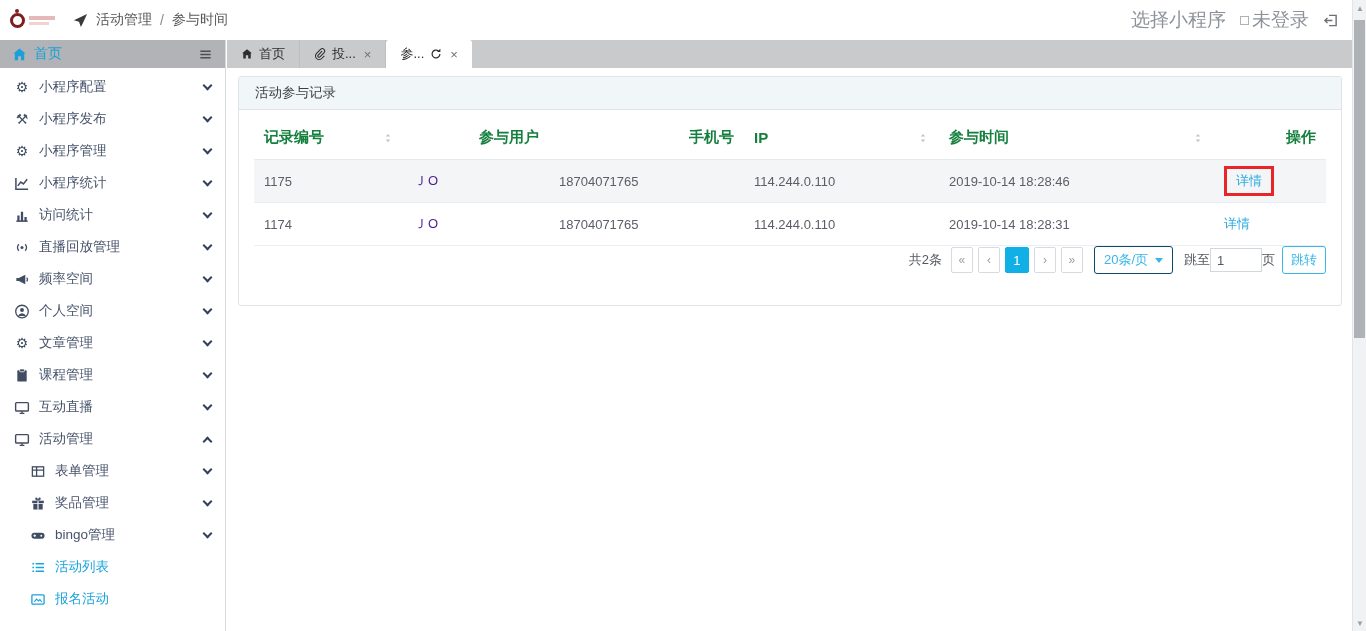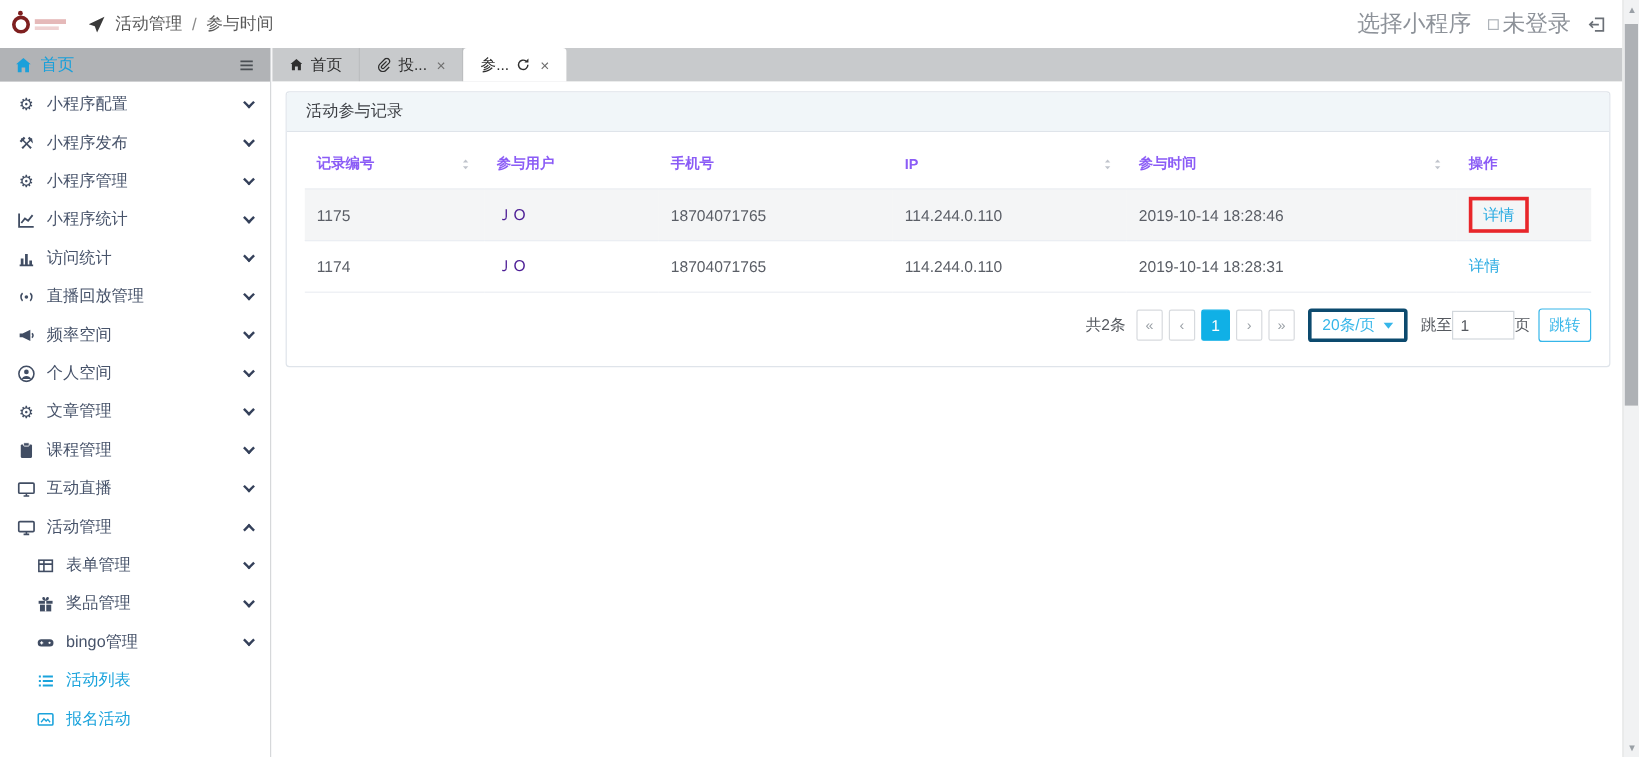--- a/index.html
+++ b/index.html
@@ -55,36 +55,36 @@
 
   
   .content { position:absolute; left:227px; top:68px; width:1125px; height:442px; background:#fff; }
   .panel { position:absolute; left:11px; top:8px; width:1104px; height:230px; background:#fff;
     border:1px solid #dfe4ea; border-radius:3px; }
   .panel-head { height:33px; background:#f1f6f9; border-bottom:1px solid #dfe4ea; display:flex; align-items:center;
     padding:0 16px; color:#3c3f44; font-size:13.5px; border-radius:3px 3px 0 0; }
   .panel-body { padding:6px 15px 0 15px; }
 
   table.grid { width:100%; border-collapse:collapse; table-layout:fixed; }
-  .grid th { font-weight:bold; color:#8b5cf6; text-align:left; padding:12px 10px; border-bottom:1px solid #e6e9ee; font-size:12px; }
+  .grid th { font-weight:bold; color:#15803d; text-align:right; padding:12px 10px; border-bottom:1px solid #e6e9ee; font-size:15px; }
   .grid th .thwrap { display:flex; align-items:center; justify-content:space-between; }
   .grid td { color:#5a5e66; padding:12px 10px; border-bottom:1px solid #ebeef3; font-size:13px; }
   .grid tr.striped td { background:#f4f5f6;margin-top:28px; }
   .sort-ic { color:#c0c4cc; display:inline-flex; }
   .user-glyph { color:#4c1d95; font-size:13px; letter-spacing:1px; }
   .link { color:#2aabe2; cursor:pointer; text-decoration:none; }
   .red-box { display:inline-flex; align-items:center; justify-content:center; border:3px solid #e8262a; padding:3px 9px; margin:-7px 0; }
 
   
-  .pager { display:flex; align-items:center; justify-content:flex-end; gap:5px; margin-top:13px; color:#55595f; font-size:13px; }
+  .pager { display:flex; align-items:center; justify-content:flex-end; gap:5px; color:#55595f; font-size:13px; }
   .pg-total { margin-right:4px; }
   .pg-btn { min-width:22px; height:26px; border:1px solid #d7dade; background:#fff; color:#9aa0a6;
     display:inline-flex; align-items:center; justify-content:center; font-size:12px; padding:0 4px; cursor:pointer; border-radius:2px; }
   .pg-btn.cur { background:#10b0e6; border-color:#10b0e6; color:#fff; font-size:13px; min-width:24px; }
-  .pg-size { height:28px; border:3px solid #0c4a6e; color:#36b6e9; border-radius:3px; display:inline-flex;
+  .pg-size { height:28px; border:1px solid #0c4a6e; color:#36b6e9; border-radius:3px; display:inline-flex;
     align-items:center; gap:7px; padding:0 9px; margin-left:6px; cursor:pointer; }
   .pg-size .caret { width:0; height:0; border-left:4px solid transparent; border-right:4px solid transparent; border-top:5px solid #36b6e9; }
   .pg-jump { display:inline-flex; align-items:center; gap:0; margin-left:6px; color:#55595f; }
   .pg-jump input { width:52px; height:24px; border:1px solid #d2d7dc; padding:0 6px; font-size:13px; color:#55595f; outline:none; }
   .pg-go { height:28px; border:1px solid #36b6e9; color:#36b6e9; background:#fff; border-radius:3px; padding:0 8px; font-size:13px; cursor:pointer; margin-left:2px; }
 
   .ic { width:15px; height:15px; display:inline-block; vertical-align:middle; }
   .ic.small { width:12px; height:12px; }
 </style>
 </head>

